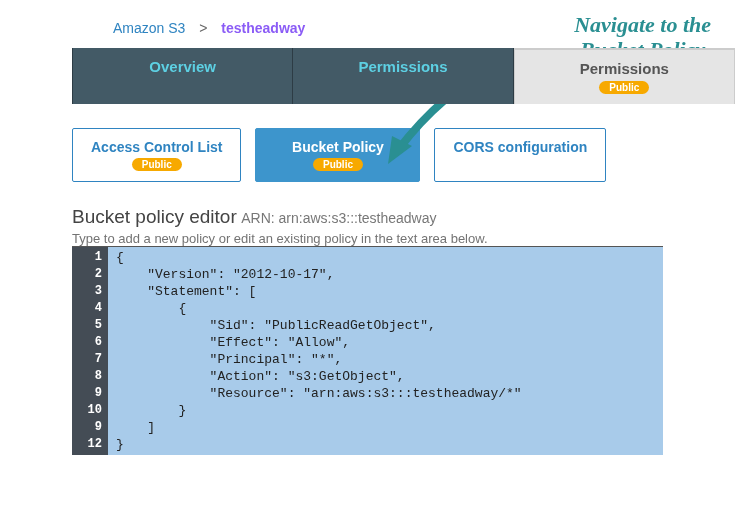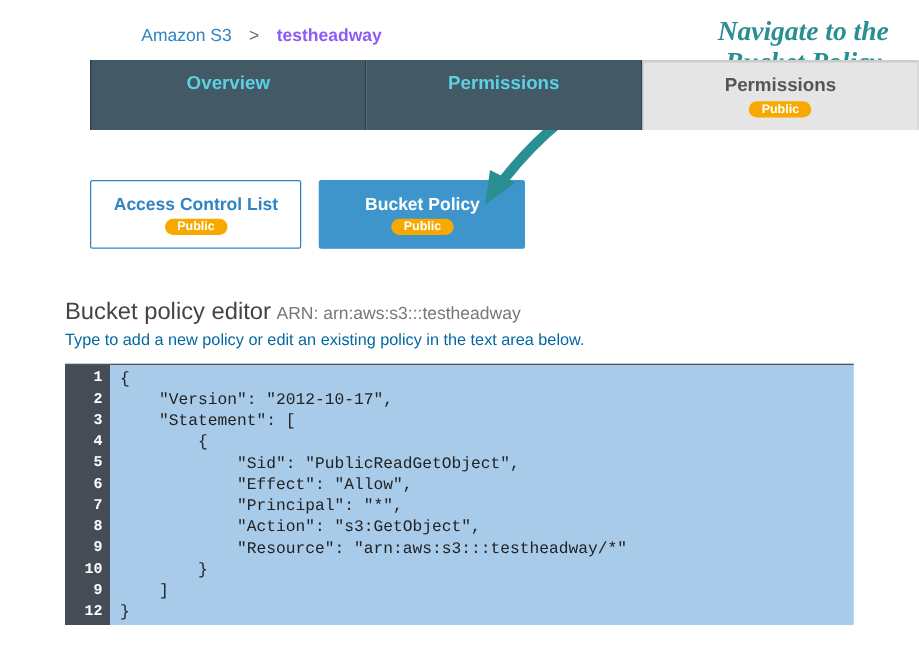--- a/index.html
+++ b/index.html
@@ -7,27 +7,27 @@
     .breadcrumb { padding: 20px 20px 12px 82px; font-size: 14px; }
     .breadcrumb-link { color: #2f84c1; text-decoration: none; margin-left: 31px; }
     .breadcrumb-sep { color: #666; margin: 0 10px; }
     .breadcrumb-current { color: #8b5cf6; font-weight: bold; }
     .tabs { display: flex; margin: 0 0 0 0; padding-left: 72px; }
     .tab { flex: 1; background: #435a66; color: #5dd0e3; text-align: center; padding: 10px 0 10px 0; font-size: 15px; font-weight: bold; border-right: 1px solid #2d3c45; position: relative; cursor: pointer; }
     .tab:first-child { border-left: 1px solid #2d3c45; }
     .tab-active { background: #e5e5e5; color: #555; border-top: 2px solid #ccc; border-left: 1px solid #ccc; border-right: 1px solid #ccc; }
     .tab-active .tab-label { color: #555; font-weight: bold; }
     .badge { display: inline-block; background: #f7a900; color: #fff; font-size: 10px; font-weight: bold; padding: 1px 10px; border-radius: 10px; margin-top: 2px; }
-    .subtabs { display: flex; gap: 14px; padding: 40px 72px; }
+    .subtabs { display: flex; gap: 14px; padding: 24px 72px; }
     .subtab { border: 1px solid #2f84c1; border-radius: 2px; padding: 10px 18px; text-align: center; cursor: pointer; background: #fff; color: #2f84c1; font-weight: bold; font-size: 14px; min-width:165px;}
     .subtab-active { background: #3d95cc; color: #fff; border-color: #3d95cc; }
-    .content { padding: 0 52px; }
+    .content { padding: 0 72px; }
     .section-title { font-size: 19px; color: #444; font-weight: 400; display: inline; }
     .arn { font-size: 14px; color: #777; font-weight: 400; }
-    .section-sub { font-size: 13px; color: #0369a1; margin-top: 3px; margin-bottom: 12px; }
+    .section-sub { font-size: 13px; color: #737373; margin-top: 3px; margin-bottom: 0; }
     .editor { display: flex; border-top: 1px solid #555; font-family: "Courier New", monospace; font-size: 13px; background: #a8cbea; }
     .gutter { background: #444c55; color: #fff; text-align: right; padding: 2px 6px 2px 0; min-width: 36px; line-height: 17px; font-weight: bold; font-size: 12px; }
     .code { padding: 2px 8px; color: #222; line-height: 17px; white-space: pre; flex: 1; }
     .annotation-text { position: absolute; top: 12px; right: 24px; color: #2a8f92; font-weight: bold; font-size: 22px; font-style: italic; text-align: center; line-height: 1.15; font-family: Georgia, 'Times New Roman', serif;}
     .arrow-svg { position: absolute; pointer-events: none; }
   </style>
 </head>
 <body>
 
 <div class="annotation-text">
@@ -61,20 +61,23 @@
 
 <div class="subtabs">
   <div class="subtab">
     <div>Access Control List</div>
     <span class="badge">Public</span>
   </div>
   <div class="subtab subtab-active">
     <div>Bucket Policy</div>
     <span class="badge">Public</span>
   </div>
+  <div class="subtab">
+    <div>CORS configuration</div>
+  </div>
 </div>
 
 <div class="content">
   <div>
     <span class="section-title">Bucket policy editor</span>
     <span class="arn">ARN: arn:aws:s3:::testheadway</span>
   </div>
   <div class="section-sub">Type to add a new policy or edit an existing policy in the text area below.</div>
 
   <div class="editor">

